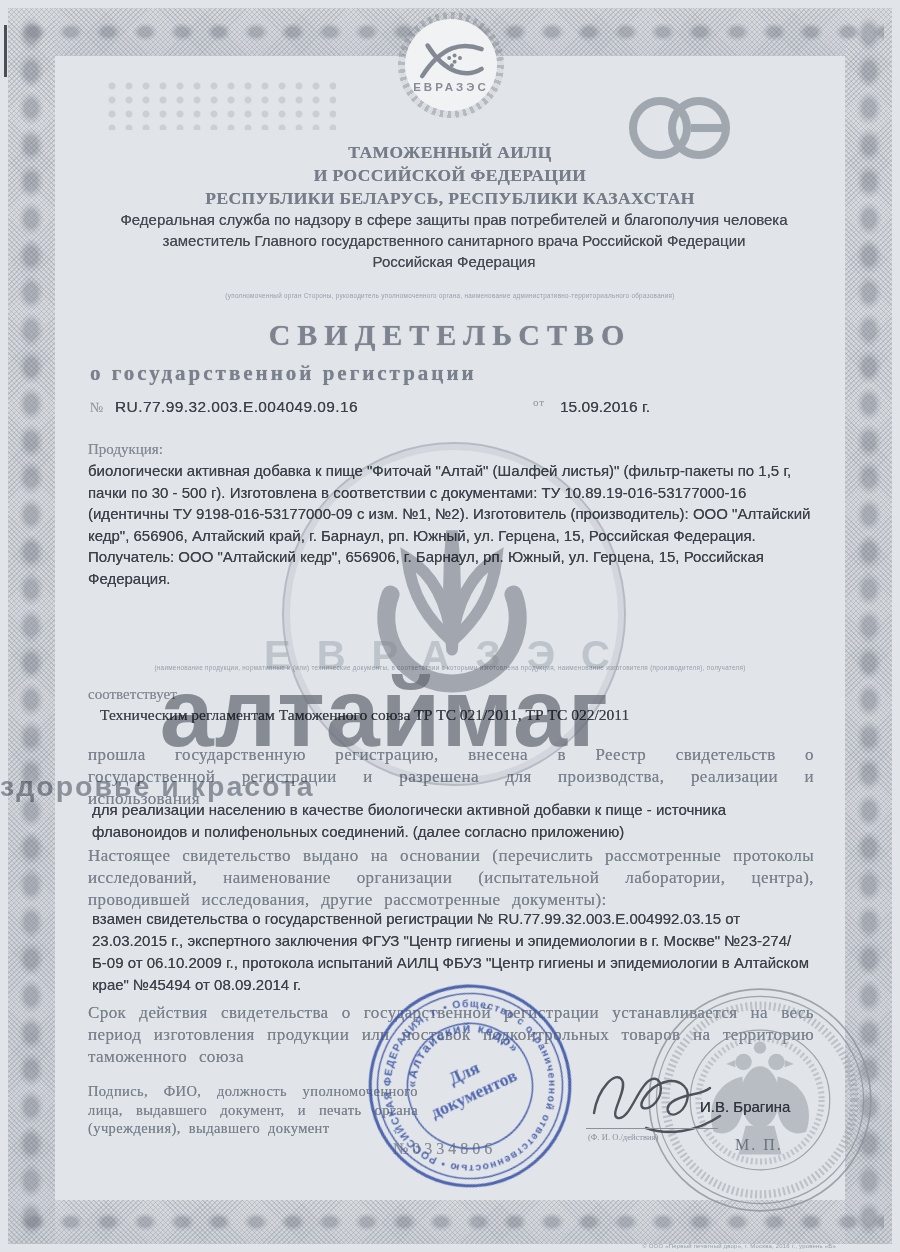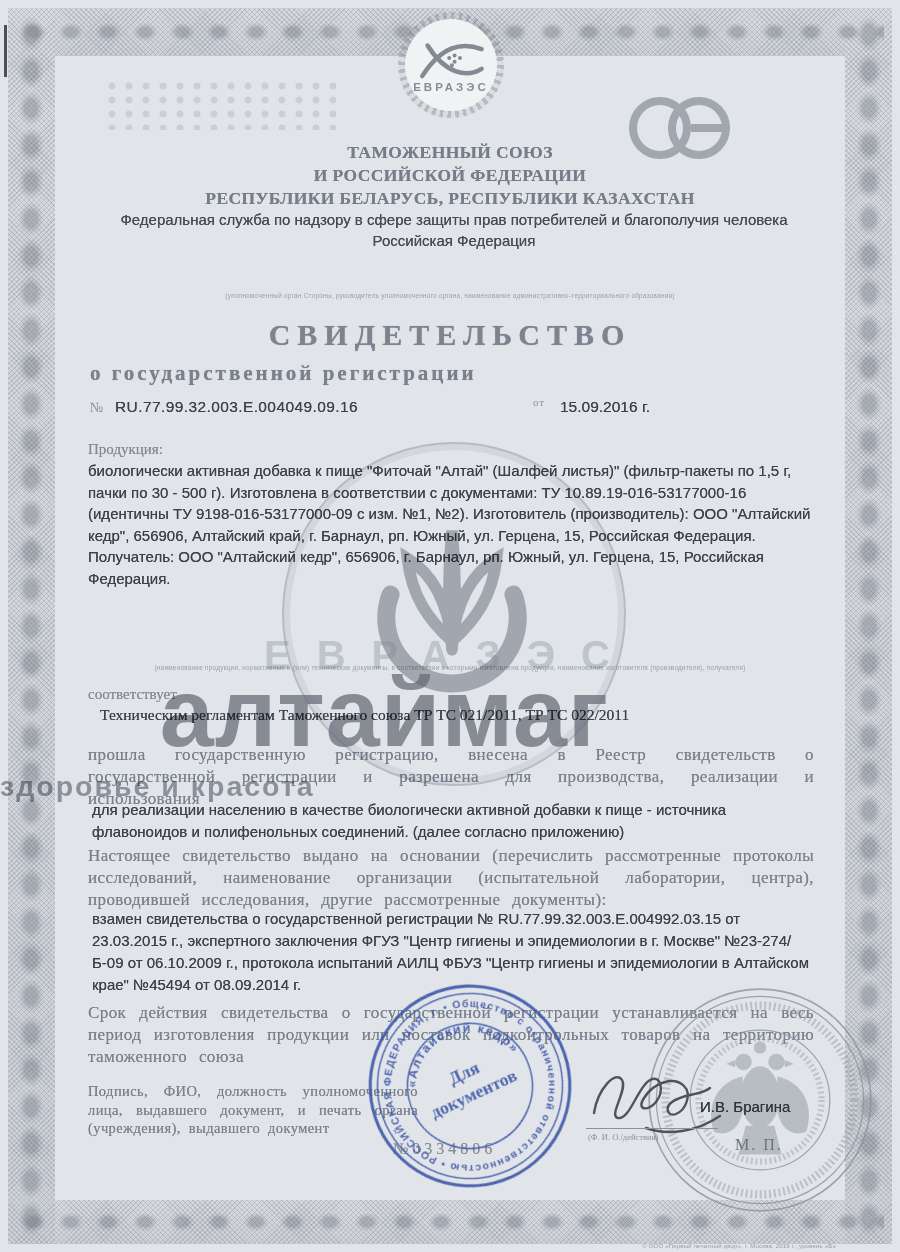--- a/index.html
+++ b/index.html
@@ -119,26 +119,27 @@
       </div>
     </div>
 
     <svg class="se" width="104" height="80" viewBox="0 0 104 80">
       <circle cx="32" cy="40" r="27" fill="none" stroke="#9298a1" stroke-width="8"></circle>
       <circle cx="71" cy="40" r="27" fill="none" stroke="#9298a1" stroke-width="8"></circle>
       <rect x="63" y="36" width="33" height="8" fill="#9298a1"></rect>
     </svg>
 
     <div class="union">
-      <div>ТАМОЖЕННЫЙ СОЮЗ</div>
+      <div>ТАМОЖЕННЫЙ АИЛЦ</div>
       <div>И РОССИЙСКОЙ ФЕДЕРАЦИИ</div>
       <div>РЕСПУБЛИКИ БЕЛАРУСЬ, РЕСПУБЛИКИ КАЗАХСТАН</div>
     </div>
     <div class="agency">
       <div>Федеральная служба по надзору в сфере защиты прав потребителей и благополучия человека</div>
+      <div>заместитель Главного государственного санитарного врача Российской Федерации</div>
       <div>Российская Федерация</div>
     </div>
     <div class="cap c1">(уполномоченный орган Стороны, руководитель уполномоченного органа, наименование административно-территориального образования)</div>
 
     <div class="title">СВИДЕТЕЛЬСТВО</div>
     <div class="subtitle">о государственной регистрации</div>
 
     <div class="numrow">
       <span class="no-lbl">№</span>
       <span class="no-val">RU.77.99.32.003.Е.004049.09.16</span>

